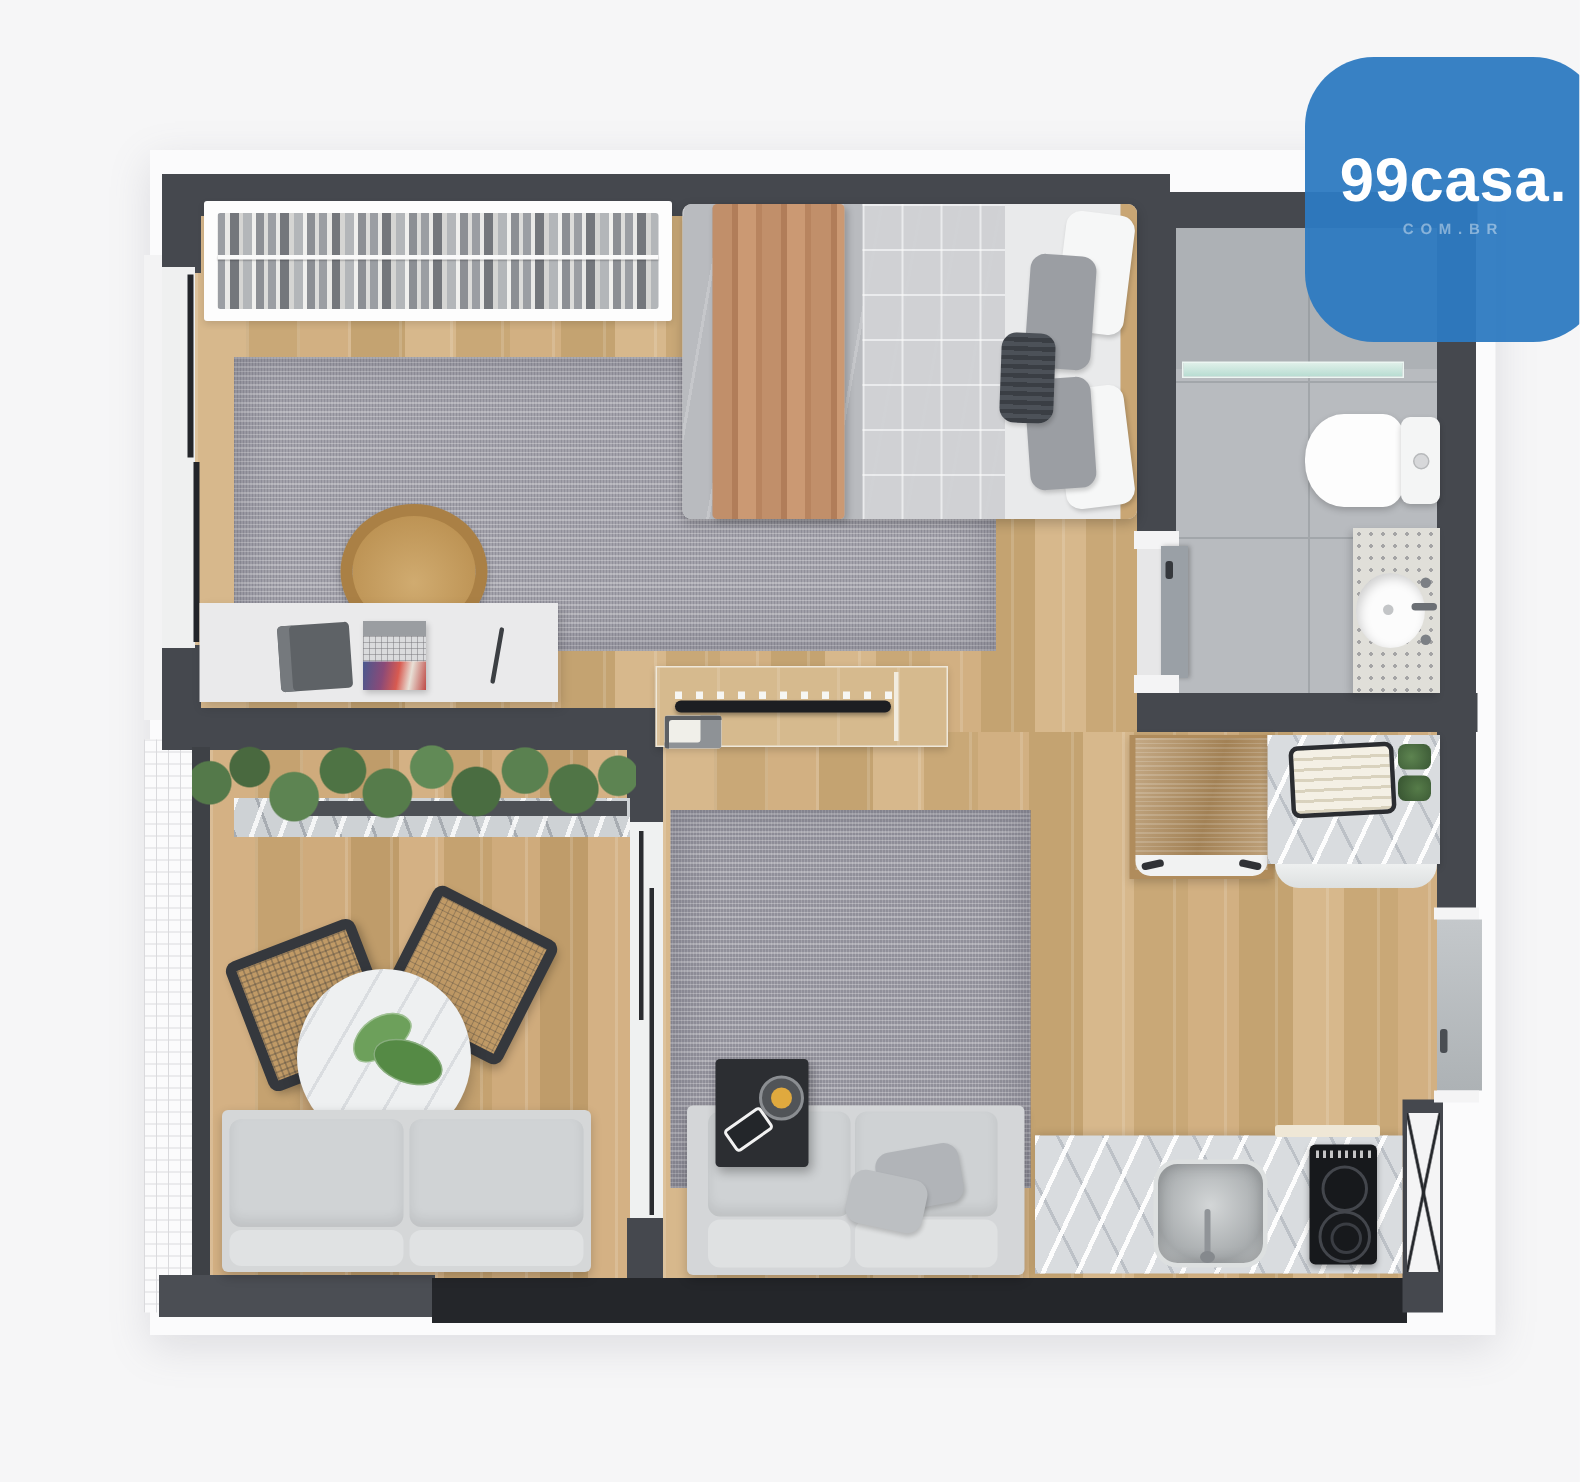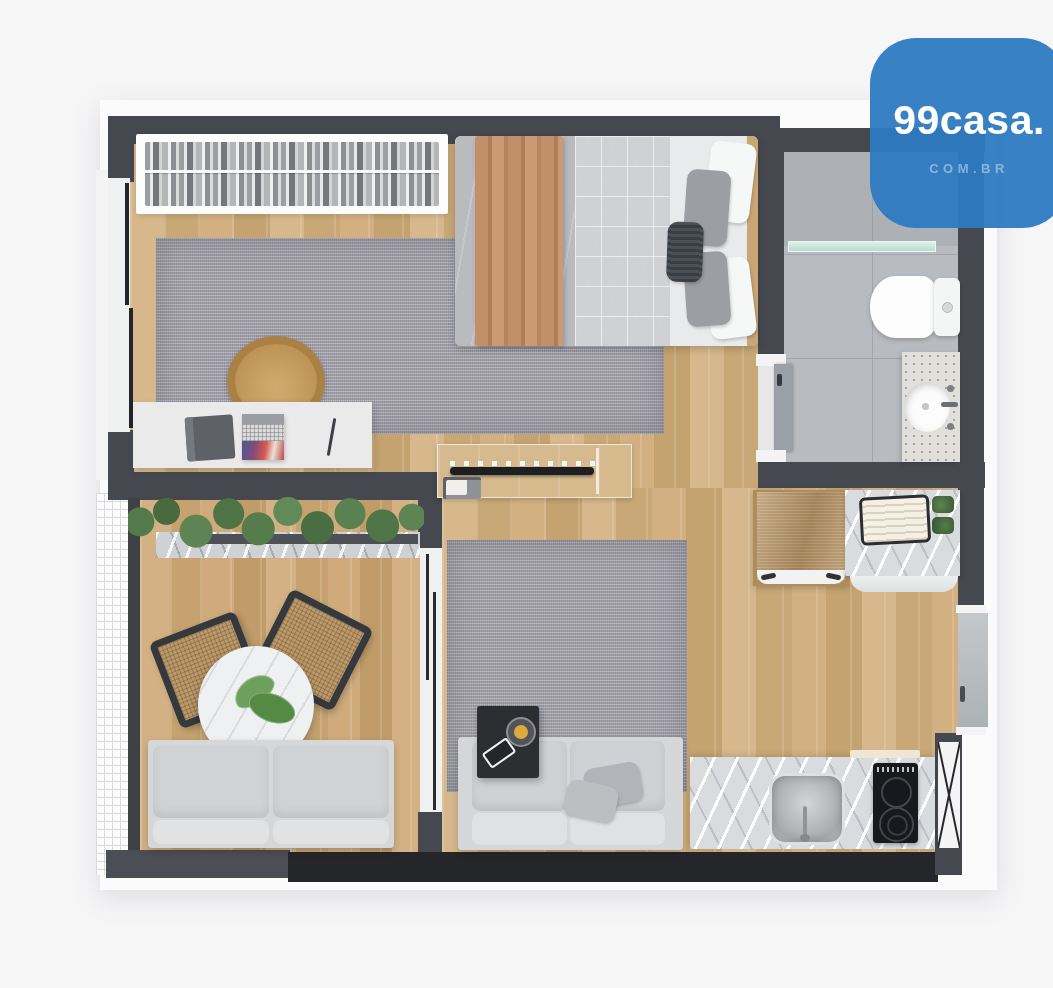--- a/index.html
+++ b/index.html
@@ -39,21 +39,21 @@
       linear-gradient(90deg, rgba(55,55,55,0.3) 1px, rgba(0,0,0,0) 1px);
     background-size:4px 4px;}
   .pillow{border-radius:10px;box-shadow:1px 2px 3px rgba(0,0,0,0.18);}
   .xpanel{background:
       linear-gradient(to top right, rgba(0,0,0,0) calc(50% - 1.5px), #26282c calc(50% - 0.5px), #26282c calc(50% + 0.5px), rgba(0,0,0,0) calc(50% + 1.5px)),
       linear-gradient(to bottom right, rgba(0,0,0,0) calc(50% - 1.5px), #26282c calc(50% - 0.5px), #26282c calc(50% + 0.5px), rgba(0,0,0,0) calc(50% + 1.5px)),
       #f4f4f5;}
   .logo{border-radius:46px;background:rgba(45,122,193,0.95);display:flex;flex-direction:column;
         align-items:center;justify-content:flex-start;padding-top:62px;box-sizing:border-box;}
   .logo .brand{font-size:41px;font-weight:800;color:#ffffff;letter-spacing:0.5px;line-height:1;}
-  .logo .domain{font-size:13px;font-weight:700;color:rgba(255,255,255,0.42);letter-spacing:4.5px;margin-top:20px;}
+  .logo .domain{font-size:10px;font-weight:700;color:rgba(255,255,255,0.42);letter-spacing:4.5px;margin-top:7px;}
   .clothes{background:repeating-linear-gradient(90deg,
       #9b9ea3 0 5px,#e9e9e7 5px 8px,#74777c 8px 14px,#d5d5d3 14px 17px,#b3b6b9 17px 23px,#f0f0ee 23px 26px,#8c8f94 26px 31px,#dcdcda 31px 34px);}
 </style>
 </head>
 <body>
 
 <div class="canvas">
 
   <div class="a" style="left:100px;top:100px;width:897px;height:790px;background:#fbfbfc;box-shadow:0 8px 26px rgba(110,110,125,0.18);"></div>
   <div class="a" style="left:96px;top:493px;width:34px;height:382px;background:#fbfbfc;

